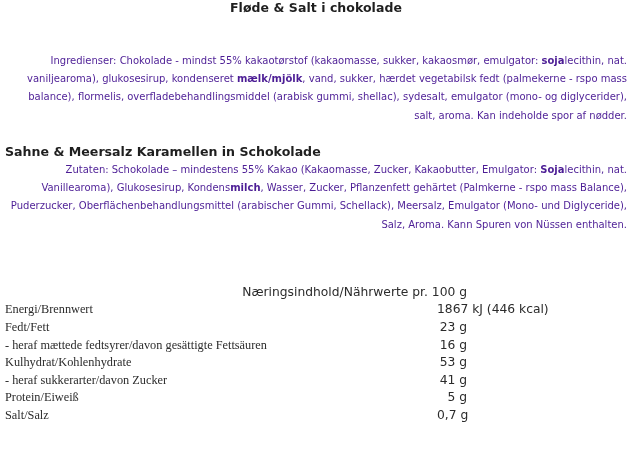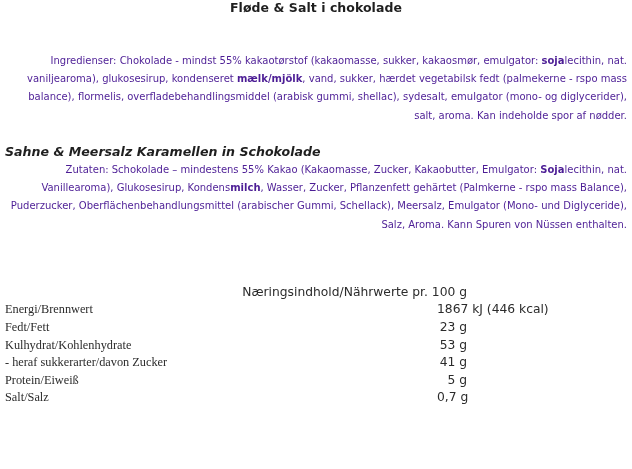--- a/index.html
+++ b/index.html
@@ -40,21 +40,20 @@
     margin: 0;
     text-align: right;
     color: #4c1d95;
   }
   .section-heading {
     font-size: 12.6px;
     line-height: 18.2px;
     font-weight: bold;
     margin: 0;
     color: #1f1f1f;
-    font-style: italic;
   }
   .block-german {
     margin-top: 18px;
   }
   .block-german .ingredients {
     margin-top: 0;
   }
   b, strong { font-weight: bold; }
   .nutrition {
     margin-top: 50px;
@@ -105,20 +104,24 @@
       <tbody>
           <tr>
             <td class="label">Energi/Brennwert</td>
             <td class="value">1867 kJ (446 kcal)</td>
           </tr>
           <tr>
             <td class="label">Fedt/Fett</td>
             <td class="value">23 g</td>
           </tr>
           <tr>
+            <td class="label">- heraf mættede fedtsyrer/davon gesättigte Fettsäuren</td>
+            <td class="value">16 g</td>
+          </tr>
+          <tr>
             <td class="label">Kulhydrat/Kohlenhydrate</td>
             <td class="value">53 g</td>
           </tr>
           <tr>
             <td class="label">- heraf sukkerarter/davon Zucker</td>
             <td class="value">41 g</td>
           </tr>
           <tr>
             <td class="label">Protein/Eiweiß</td>
             <td class="value">5 g</td>

